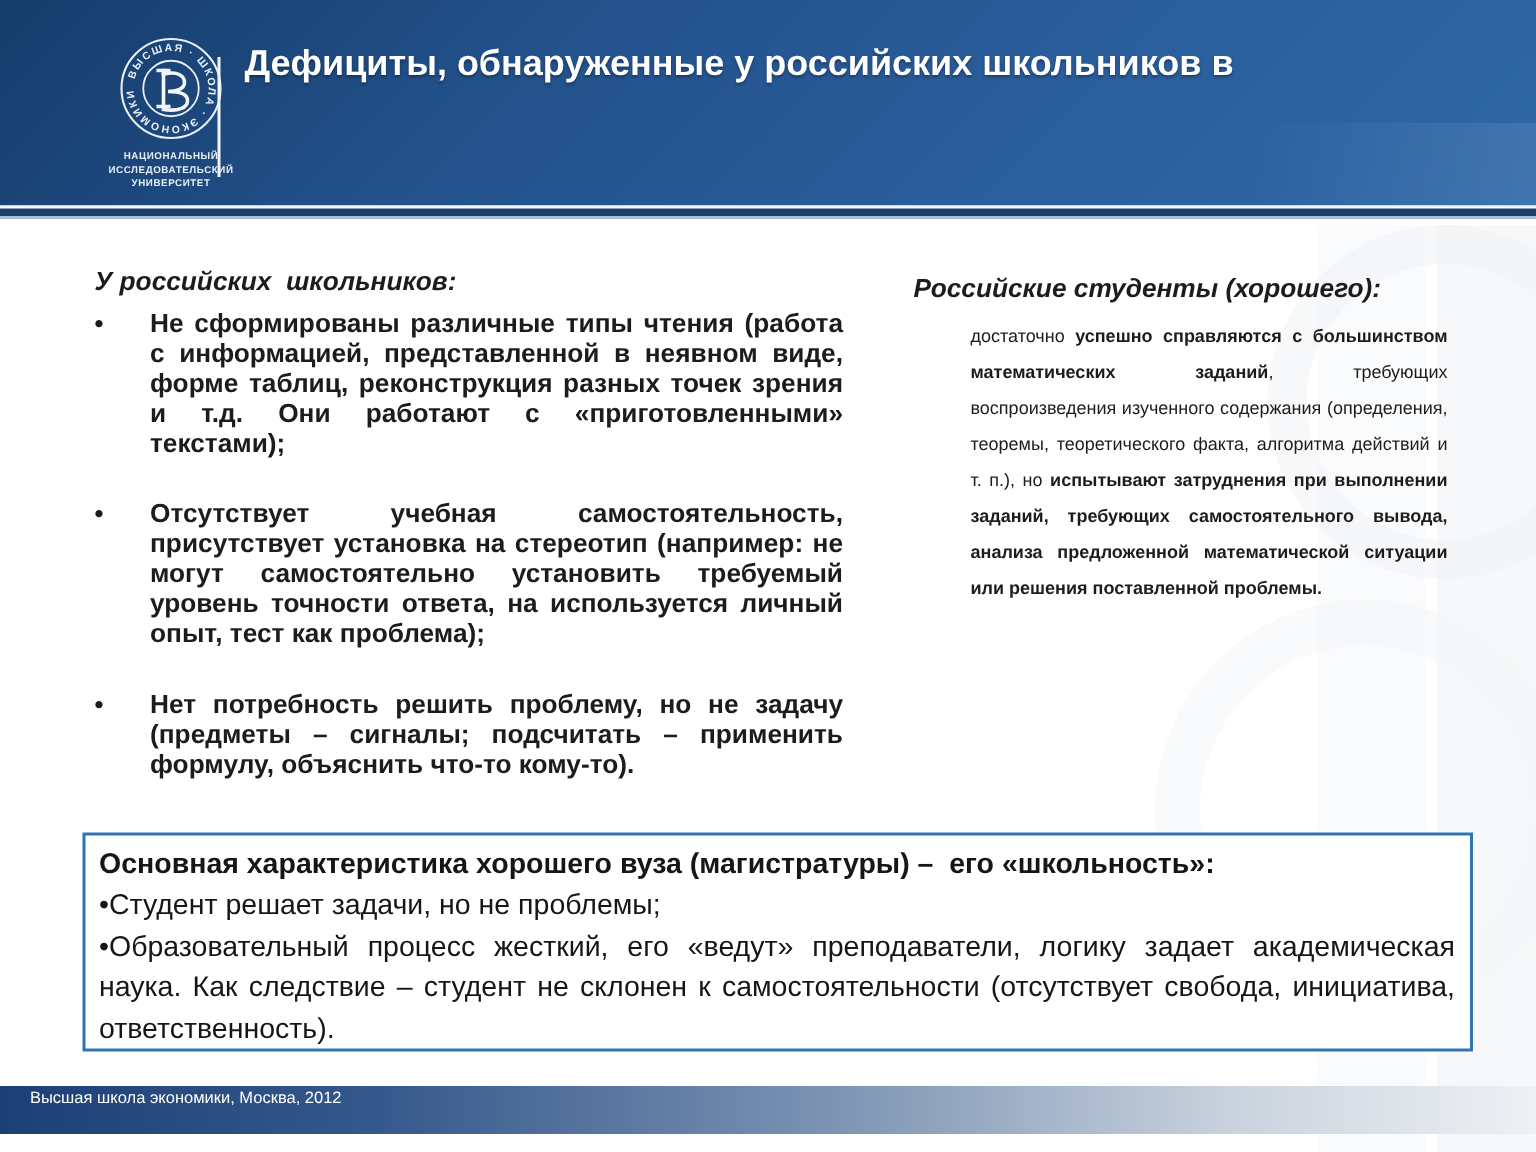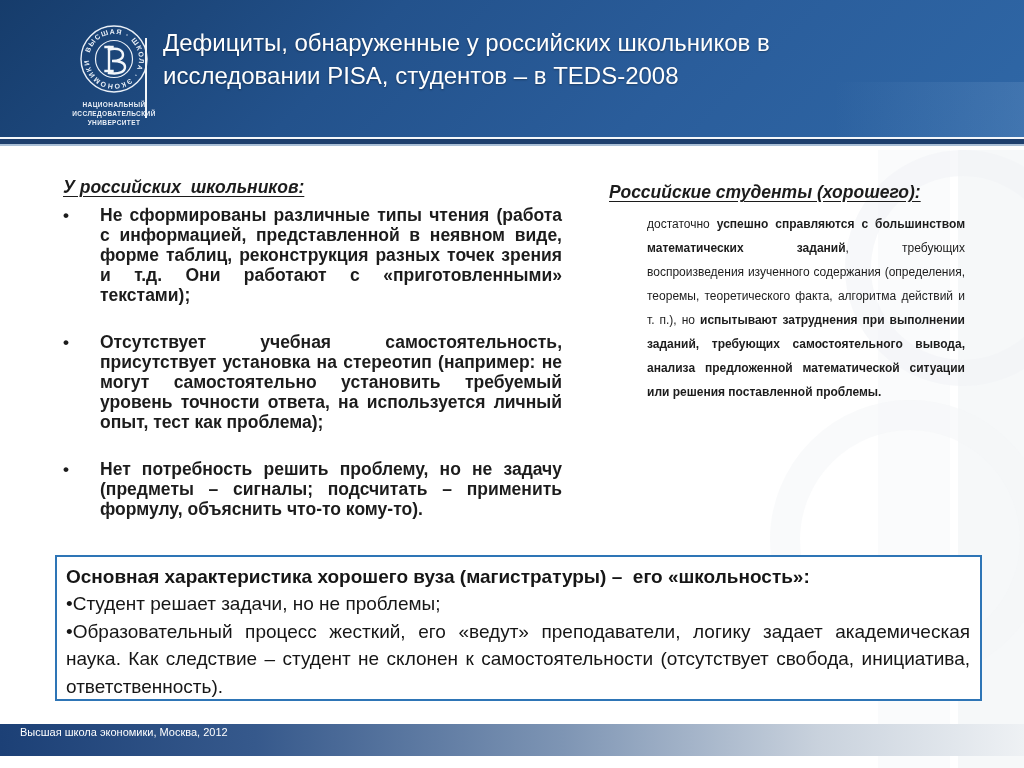--- a/index.html
+++ b/index.html
@@ -18,35 +18,35 @@
   }
   .hr-white { position:absolute; top:137px; left:0; width:1024px; height:2px; background:#f4f7fa; }
   .hr-navy  { position:absolute; top:139px; left:0; width:1024px; height:5px; background:#1e3f6d; }
   .hr-light { position:absolute; top:144px; left:0; width:1024px; height:2px; background:#aabfd6; }
 
   .logo { position:absolute; top:24px; left:48px; width:132px; text-align:center; }
   .logo svg { display:block; margin:0 auto; }
   .logo-sub { margin-top:6px; color:#e8eef6; font-size:6.5px; line-height:9px; letter-spacing:.4px; font-weight:700; }
   .vsep { position:absolute; top:38px; left:145px; width:2px; height:80px; background:#f2f6fa; }
 
-  .title { position:absolute; top:26px; left:163px; color:#fff; font-weight:400;
+  .title { position:absolute; top:26px; left:163px; color:#fff; font-weight:700;
            font-size:24px; line-height:33px; text-shadow:0 1px 2px rgba(0,0,0,.35); }
   .title span { display:block; }
 
   
   .wm-band1 { position:absolute; top:150px; left:878px; width:72px; height:618px; background:#fafbfc; }
   .wm-band2 { position:absolute; top:150px; left:958px; width:66px; height:618px; background:#f6f8f9; }
   .wm-circle1 { position:absolute; top:150px; left:845px; width:236px; height:236px; border-radius:50%;
                 border:26px solid #f1f3f5; opacity:.55; }
   .wm-circle2 { position:absolute; top:400px; left:770px; width:280px; height:280px; border-radius:50%;
                 border:30px solid #f4f5f7; opacity:.5; }
 
   
   .h-col { font-size:17.5px; font-weight:700; font-style:italic; color:#1c1c1c;
-           text-decoration:underline; text-underline-offset:3px; white-space:pre-wrap; }
+           text-underline-offset:3px; white-space:pre-wrap; }
   .left-head  { position:absolute; top:177px; left:63px; }
   .right-head { position:absolute; top:182px; left:609px; }
 
   .bullets { position:absolute; top:205px; left:63px; width:499px; }
   .bullet { display:flex; margin-bottom:27px; }
   .bullet .bm { width:37px; flex:0 0 37px; font-size:17px; font-weight:700; color:#1c1c1c; line-height:22px; }
   .bullet p { flex:1; font-size:17.5px; font-weight:700; color:#1c1c1c; line-height:20px;
               text-align:justify; }
 
   .rpara { position:absolute; top:212px; left:647px; width:318px;
@@ -88,21 +88,20 @@
         </g>
       </svg>
       <div class="logo-sub">
         <div>НАЦИОНАЛЬНЫЙ ИССЛЕДОВАТЕЛЬСКИЙ</div>
         <div>УНИВЕРСИТЕТ</div>
       </div>
     </div>
     <div class="vsep"></div>
     <h1 class="title">
       <span>Дефициты, обнаруженные у российских школьников в</span>
-      <span>исследовании PISA, студентов – в TEDS-2008</span>
     </h1>
   </div>
   <div class="hr-white"></div>
   <div class="hr-navy"></div>
   <div class="hr-light"></div>
 
   <div class="wm-band1"></div>
   <div class="wm-band2"></div>
   <div class="wm-circle1"></div>
   <div class="wm-circle2"></div>

